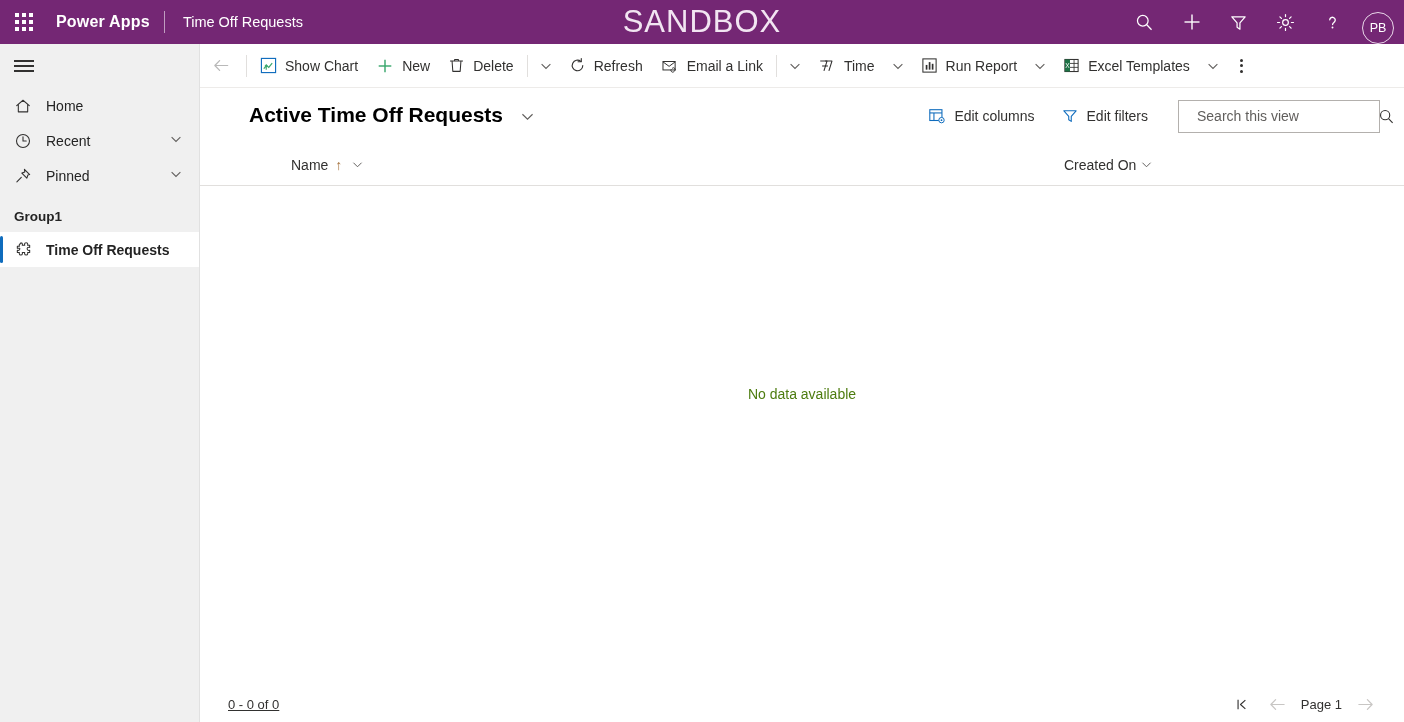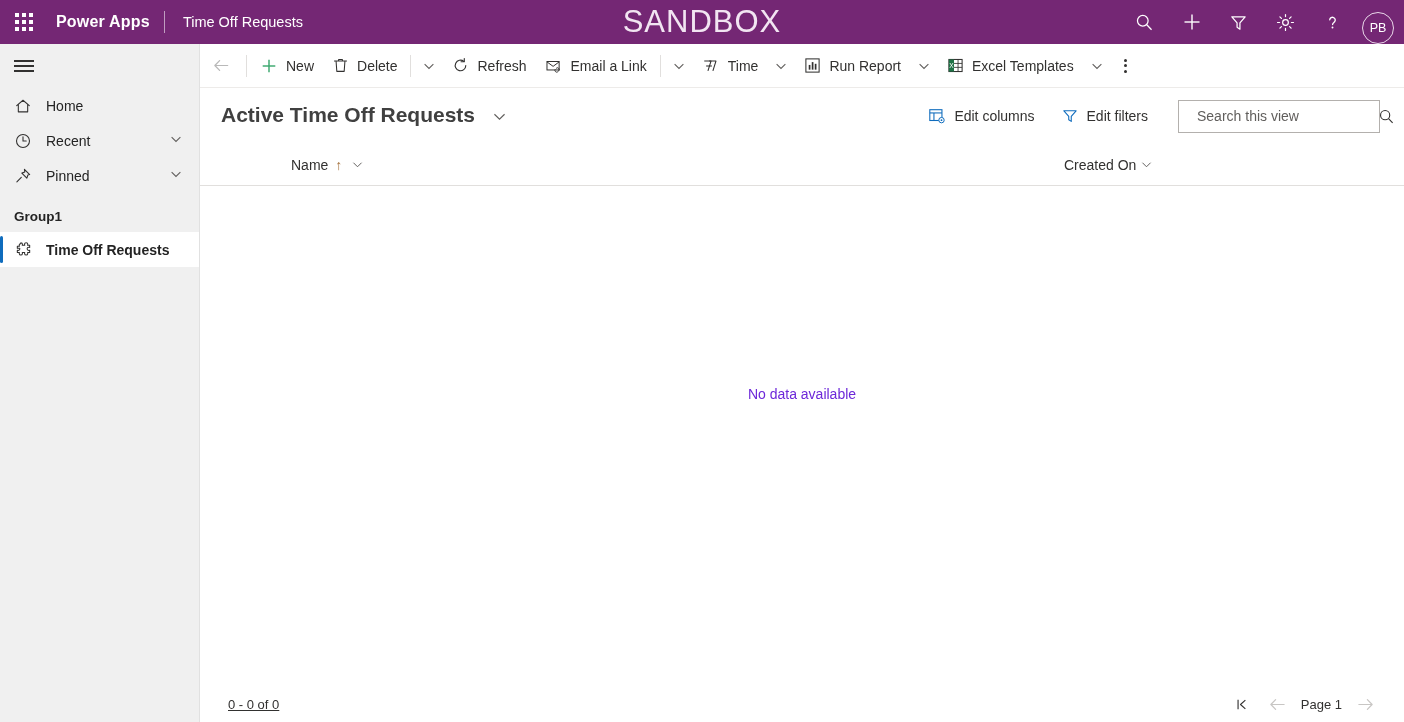--- a/index.html
+++ b/index.html
@@ -135,22 +135,22 @@
   }
 
   
   .view-header {
     position: absolute; top: 88px; left: 200px;
     width: 1204px; height: 56px;
     background: #ffffff;
     display: flex; align-items: center;
   }
   .view-title {
-    font-size: 21px; font-weight: 600; color: #404040;
-    padding-left: 21px; cursor: pointer;
+    font-size: 21px; font-weight: 600; color: #000000;
+    padding-left: 49px; cursor: pointer;
   }
   .view-title-caret { margin-left: 11px; color: #605e5c; display: inline-block; vertical-align: middle;}
   .vh-right { margin-left: auto; display: flex; align-items: center; padding-right: 24px; }
   .vh-btn {
     display: flex; align-items: center; height: 32px; padding: 0 10px;
     font-size: 14px; color: #323130; cursor: pointer; margin-right: 6px;
     white-space: nowrap;
   }
   .vh-btn .ico { margin-right: 8px; display: flex; align-items: center; }
   .search-box {
@@ -182,21 +182,21 @@
     display: flex; align-items: center; cursor: pointer;
     height: 42px;
   }
   .col-name { position: absolute; left: 91px; }
   .col-created { position: absolute; left: 864px; }
   .sort-arrow { color: #a4703a; margin: 0 5px 0 7px; font-size: 14px; }
   .col-caret { color: #605e5c; margin-left: 4px; display: flex; align-items: center; }
   .no-data {
     position: absolute; top: 0; left: 0; right: 0; bottom: 0;
     display: flex; align-items: center; justify-content: center;
-    font-size: 14px; color: #6d28d9;
+    font-size: 14px; color: #4d7c0f;
     margin-top: -42px;
   }
 
   
   .footer {
     position: absolute; bottom: 0; left: 200px;
     width: 1204px; height: 36px;
     background: #ffffff;
     display: flex; align-items: center;
     font-size: 13px; color: #323130;
@@ -329,20 +329,30 @@
 </div>
 
 <div class="command-bar">
   <div class="back-btn">
     <svg width="19" height="19" viewBox="0 0 20 20">
         <path d="M16.5 10H3.5M8 4.8L3 10l5 5.2" fill="none" stroke="#b9b9b9" stroke-width="1.3" stroke-linecap="round" stroke-linejoin="round"></path>
       </svg>
   </div>
   <div class="cmd-sep"></div>
 
+  <div class="cmd-btn">
+    <span class="ico">
+      <svg width="17" height="17" viewBox="0 0 18 18">
+          <rect x="1.5" y="1.5" width="15" height="15" fill="none" stroke="#0f6cbd" stroke-width="1.2"></rect>
+          <path d="M4 12.4l3-3.4 2.3 2 3.6-4.4" fill="none" stroke="#3aa76d" stroke-width="1.3"></path>
+          <path d="M6.6 13.6V8.6M5.2 9.9l1.4-1.5 1.4 1.5" fill="none" stroke="#3aa76d" stroke-width="1.2"></path>
+        </svg>
+    </span>
+    <span>Show Chart</span>
+  </div>
 
   <div class="cmd-btn">
     <span class="ico">
       <svg width="18" height="18" viewBox="0 0 20 20">
           <line x1="10" y1="3" x2="10" y2="17" stroke="#3aa76d" stroke-width="1.6"></line>
           <line x1="3" y1="10" x2="17" y2="10" stroke="#3aa76d" stroke-width="1.6"></line>
         </svg>
     </span>
     <span>New</span>
   </div>

